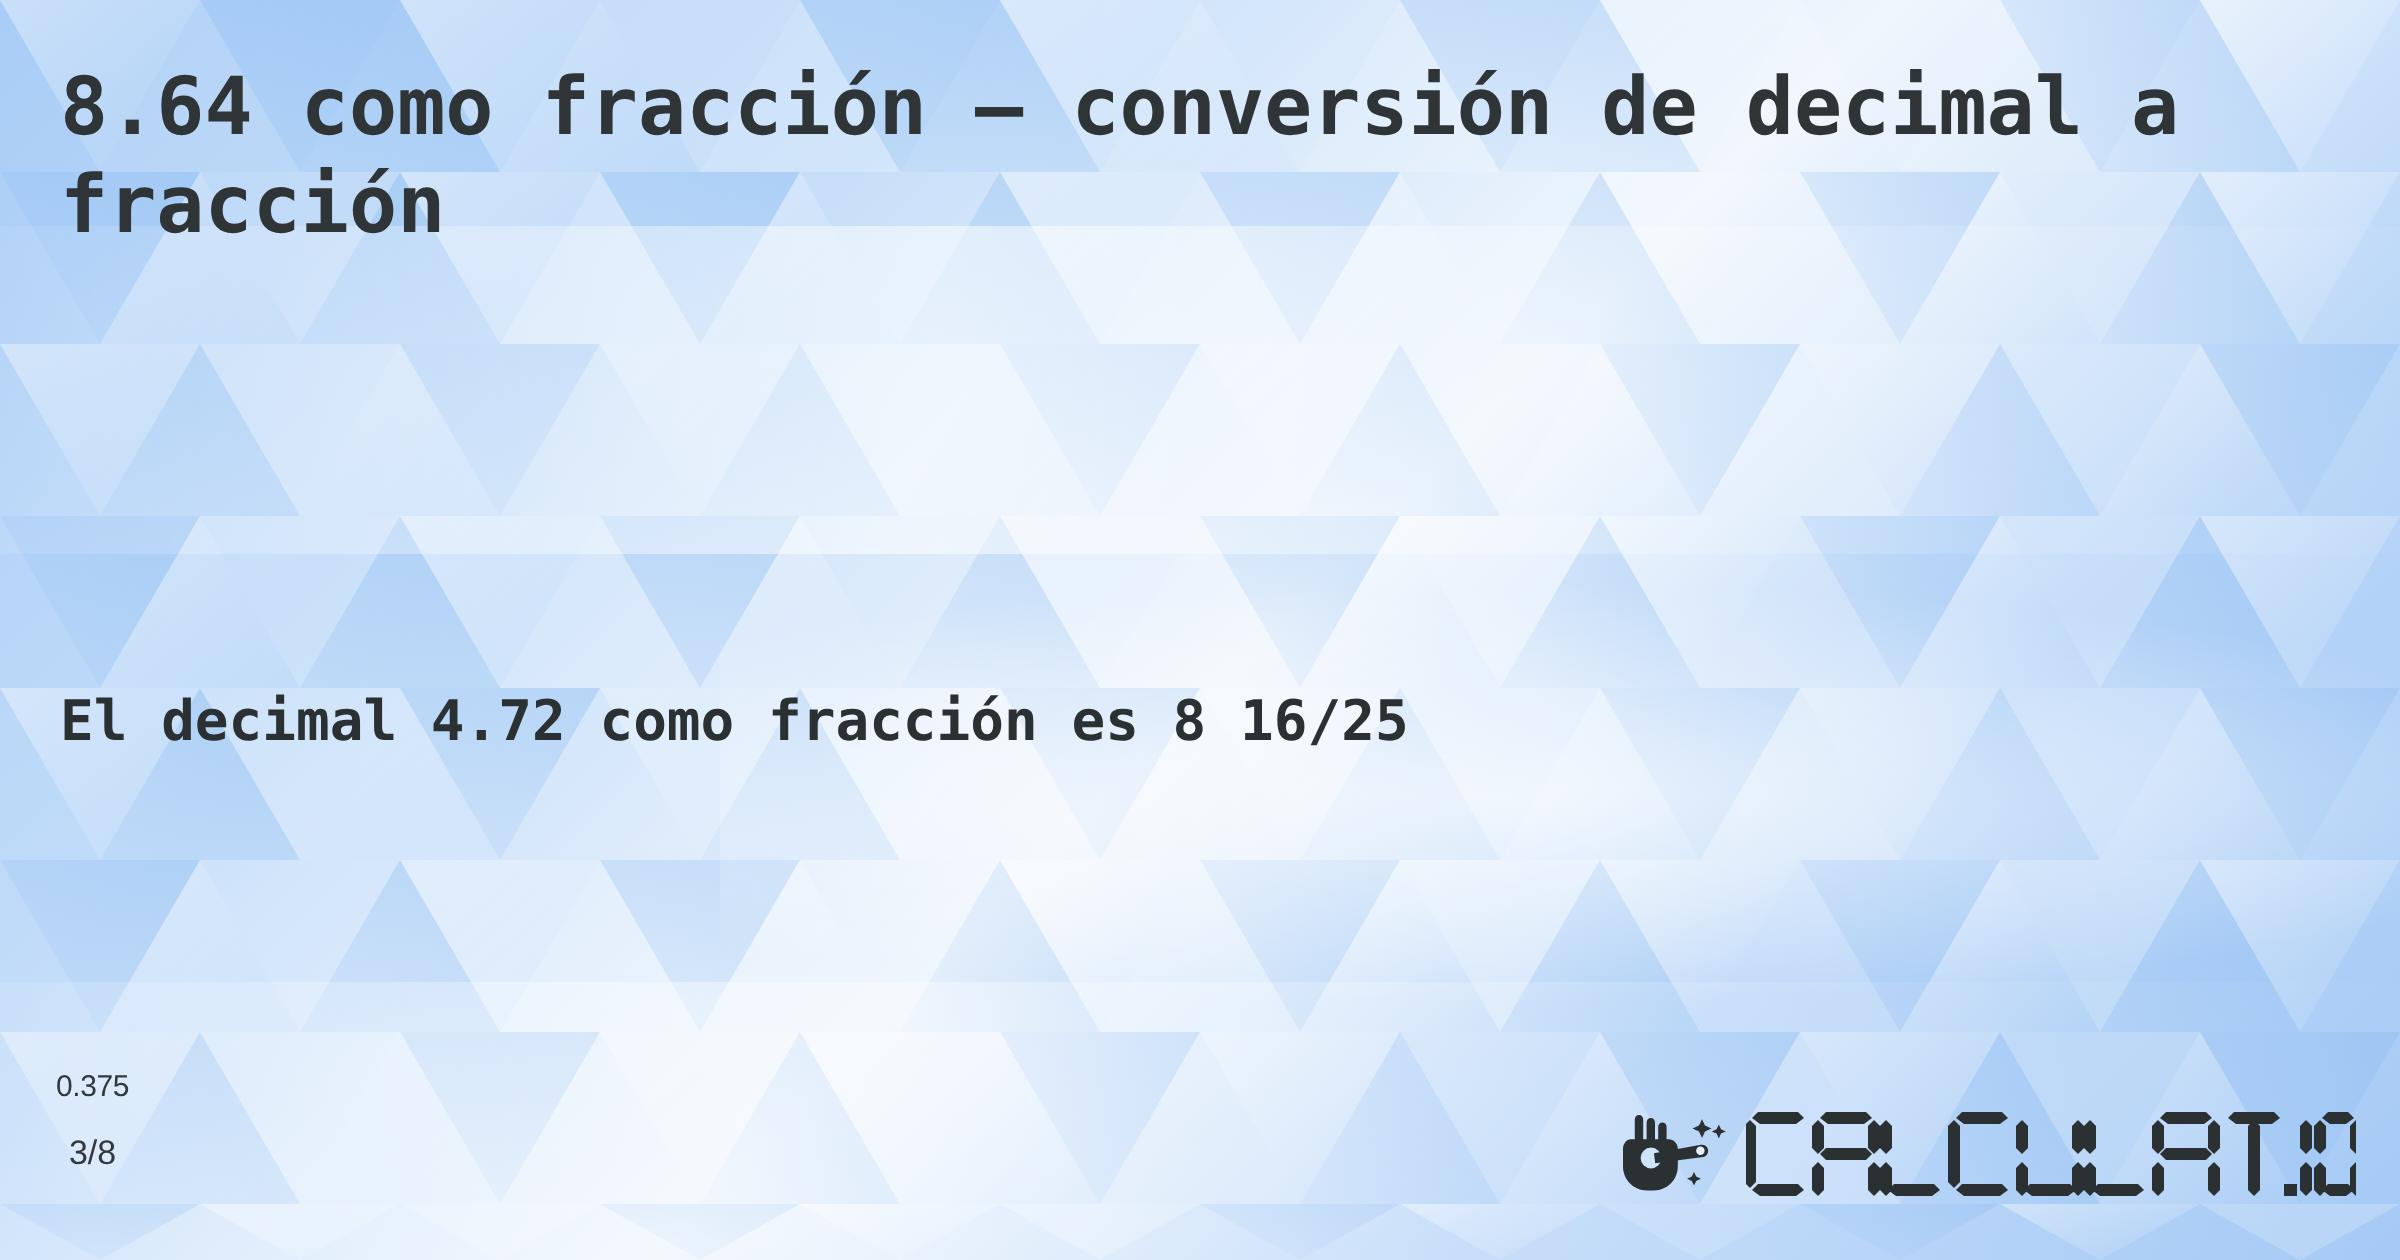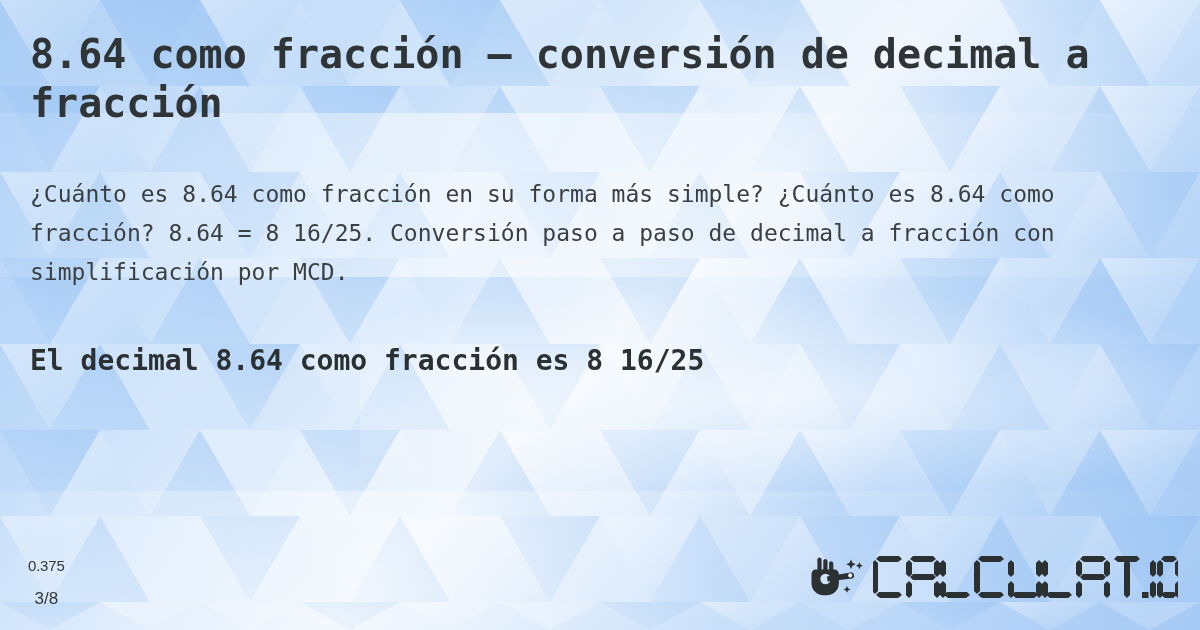--- a/index.html
+++ b/index.html
@@ -103,21 +103,21 @@
   }
 
   
   .footer {
     position: absolute;
     left: 0;
     bottom: 0;
     width: 1200px;
     height: 96px;
     display: flex;
-    align-items: center;
+    align-items: flex-start;
   }
 
   .brand-left {
     display: flex;
     align-items: center;
     margin-left: 28px;
   }
 
   .frac-mark {
     display: flex;
@@ -364,23 +364,22 @@
   </div>
 
   <div class="sheen-a"></div>
   <div class="sheen-b"></div>
   <div class="sheen-c"></div>
 
   <div class="content">
 
     <h1 class="title">8.64 como fracción – conversión de decimal a fracción</h1>
 
-    <p class="lede">¿Cuánto es 8.64 como fracción en su forma más simple? ¿Cuánto es 8.64 como fracción? 8.64 = 8 16/25. Conversión paso a paso de decimal a fracción con simplificación por MCD.</p>
-
-    <p class="answer">El decimal 8.64 como fracción es 8 16/25</p>
+
+    <p class="answer">El decimal 4.72 como fracción es 8 16/25</p>
 
   </div>
 
   <div class="footer">
 
     <div class="brand-left">
 
       <div class="frac-mark">
         <span class="dec">0.375</span>
         <span class="fr">3/8</span>

